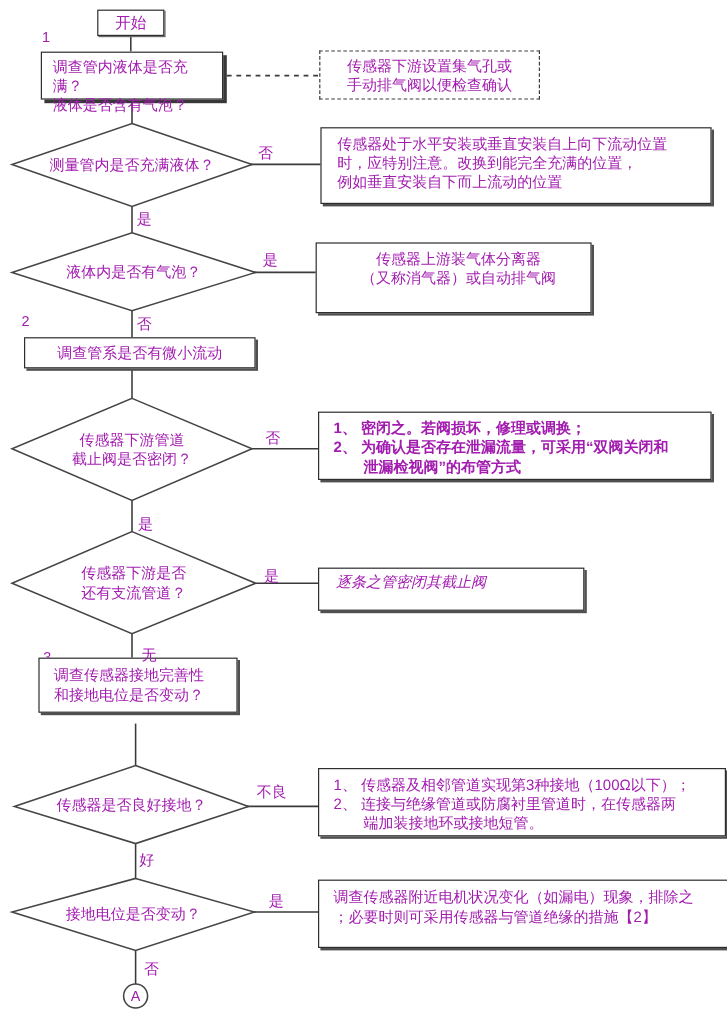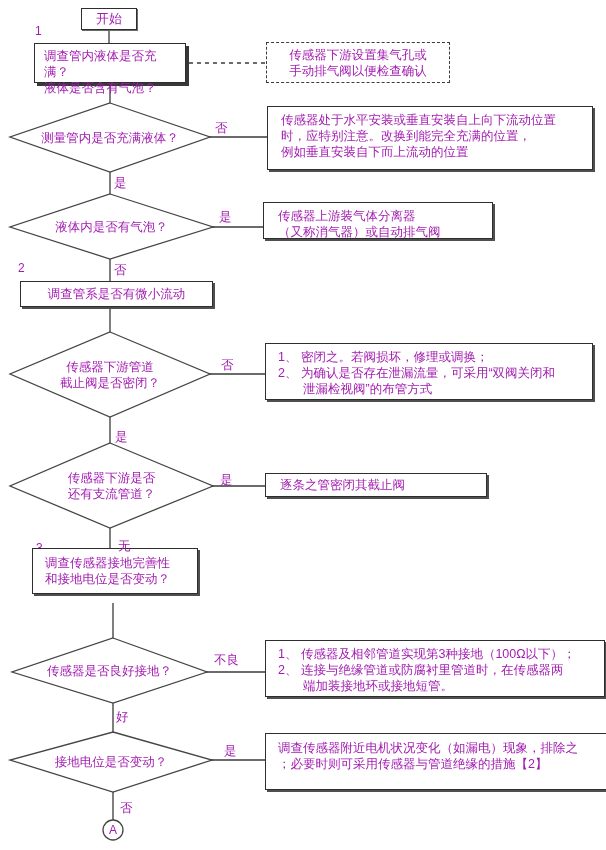--- a/index.html
+++ b/index.html
@@ -71,32 +71,32 @@
   <div class="abs box big-shadow" style="left:34px; top:43px; width:152px; height:40px; padding:4px 4px 0 9px;">调查管内液体是否充满？
 液体是否含有气泡？</div>
 
   <div class="abs box dashed ctr" style="left:266px; top:42px; width:184px; height:41px;">传感器下游设置集气孔或
 手动排气阀以便检查确认</div>
 
   <div class="abs box padL" style="left:267px; top:106px; width:326px; height:64px;">传感器处于水平安装或垂直安装自上向下流动位置
 时，应特别注意。改换到能完全充满的位置，
 例如垂直安装自下而上流动的位置</div>
 
-  <div class="abs box" style="left:263px; top:202px; width:230px; height:37px; padding:5px 6px 0 14px;">传感器上游装气体分离器
+  <div class="abs box" style="left:263px; top:202px; width:230px; height:59px; padding:5px 6px 0 14px;text-align:center;">传感器上游装气体分离器
 （又称消气器）或自动排气阀</div>
 
   <div class="abs seclbl" style="left:18px; top:262px;">2</div>
 
   <div class="abs box ctr" style="left:20px; top:281px; width:193px; height:26px;">调查管系是否有微小流动</div>
 
-  <div class="abs box" style="left:265px; top:343px; width:328px; height:57px; padding:5px 6px 0 12px;">1、 密闭之。若阀损坏，修理或调换；
+  <div class="abs box" style="left:265px; top:343px; width:328px; height:57px; padding:5px 6px 0 12px;font-weight:bold;">1、 密闭之。若阀损坏，修理或调换；
 2、 为确认是否存在泄漏流量，可采用“双阀关闭和
 　　泄漏检视阀”的布管方式</div>
 
-  <div class="abs box" style="left:265px; top:473px; width:222px; height:24px; padding:3px 6px 0 14px;">逐条之管密闭其截止阀</div>
+  <div class="abs box" style="left:265px; top:473px; width:222px; height:36px; padding:3px 6px 0 14px;font-style:italic;">逐条之管密闭其截止阀</div>
 
   <div class="abs seclbl" style="left:36px; top:542px;">3</div>
 
   <div class="abs box" style="left:32px; top:548px; width:166px; height:46px; padding:6px 4px 0 12px;">调查传感器接地完善性
 和接地电位是否变动？</div>
 
   <div class="abs box" style="left:265px; top:640px; width:340px; height:57px; padding:5px 6px 0 12px;">1、 传感器及相邻管道实现第3种接地（100Ω以下）；
 2、 连接与绝缘管道或防腐衬里管道时，在传感器两
 　　端加装接地环或接地短管。</div>
 

